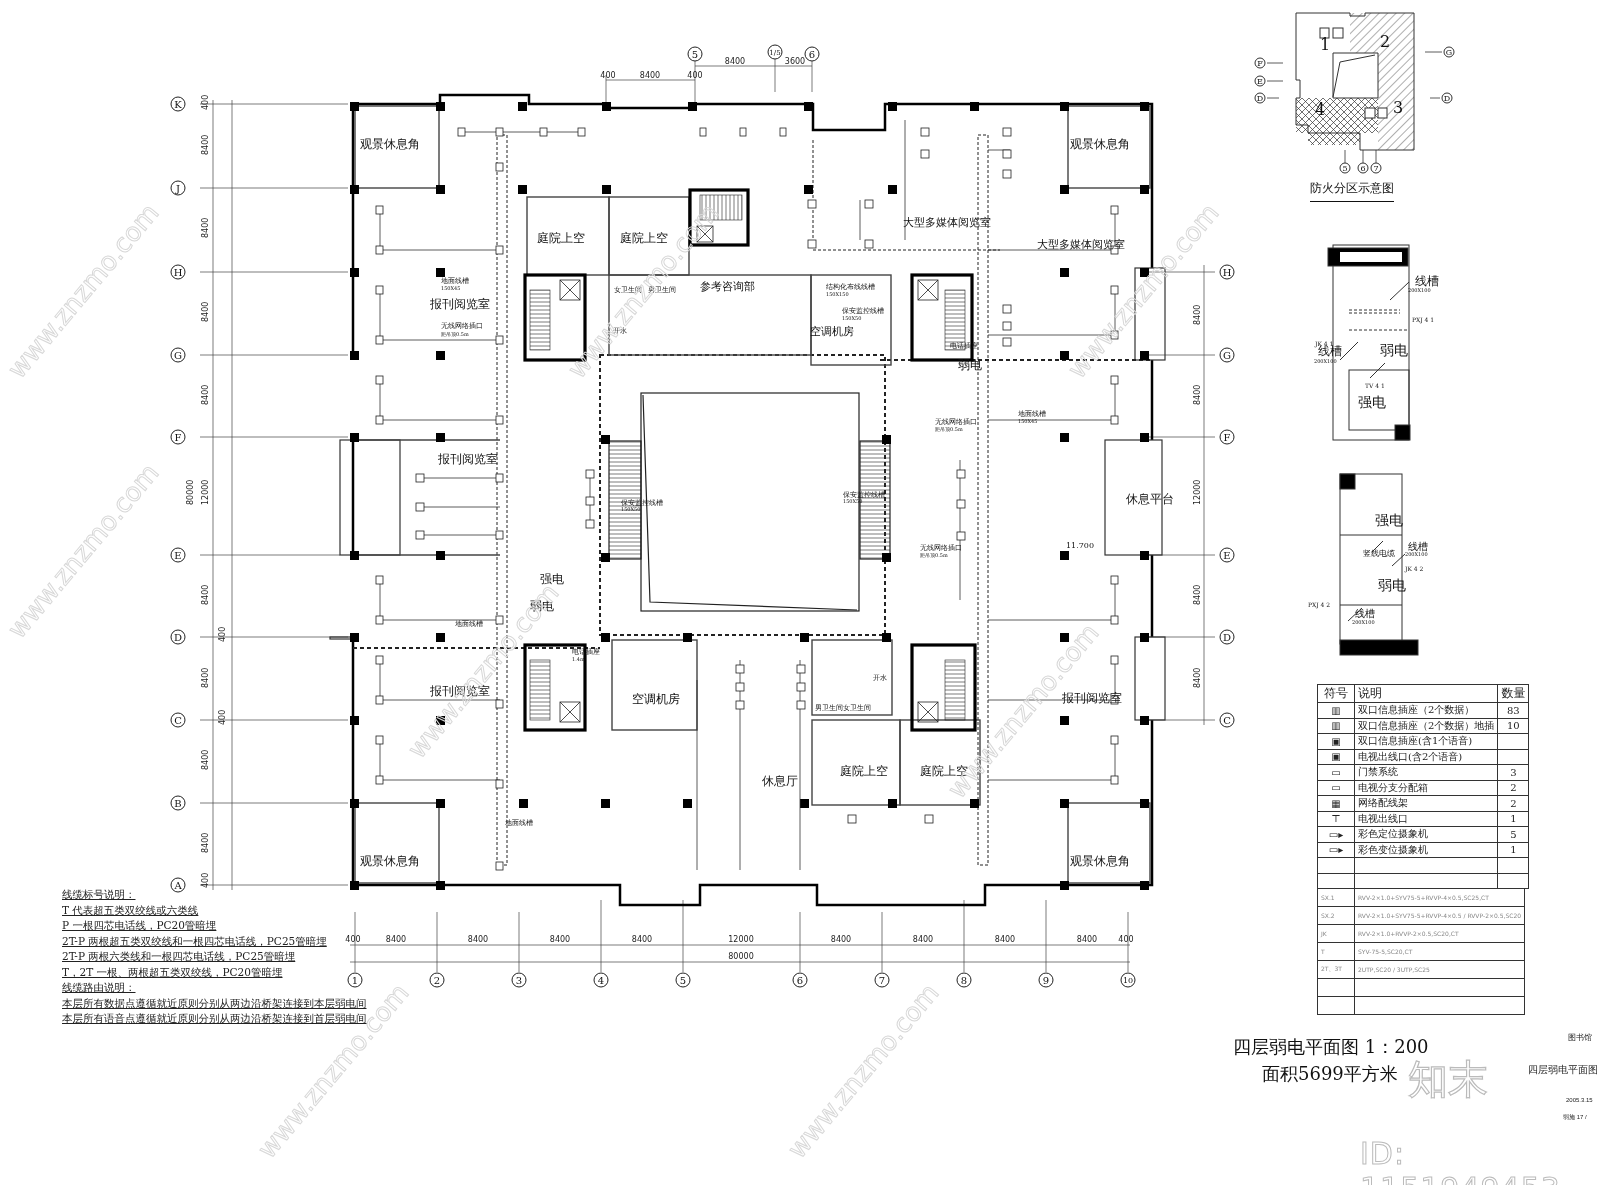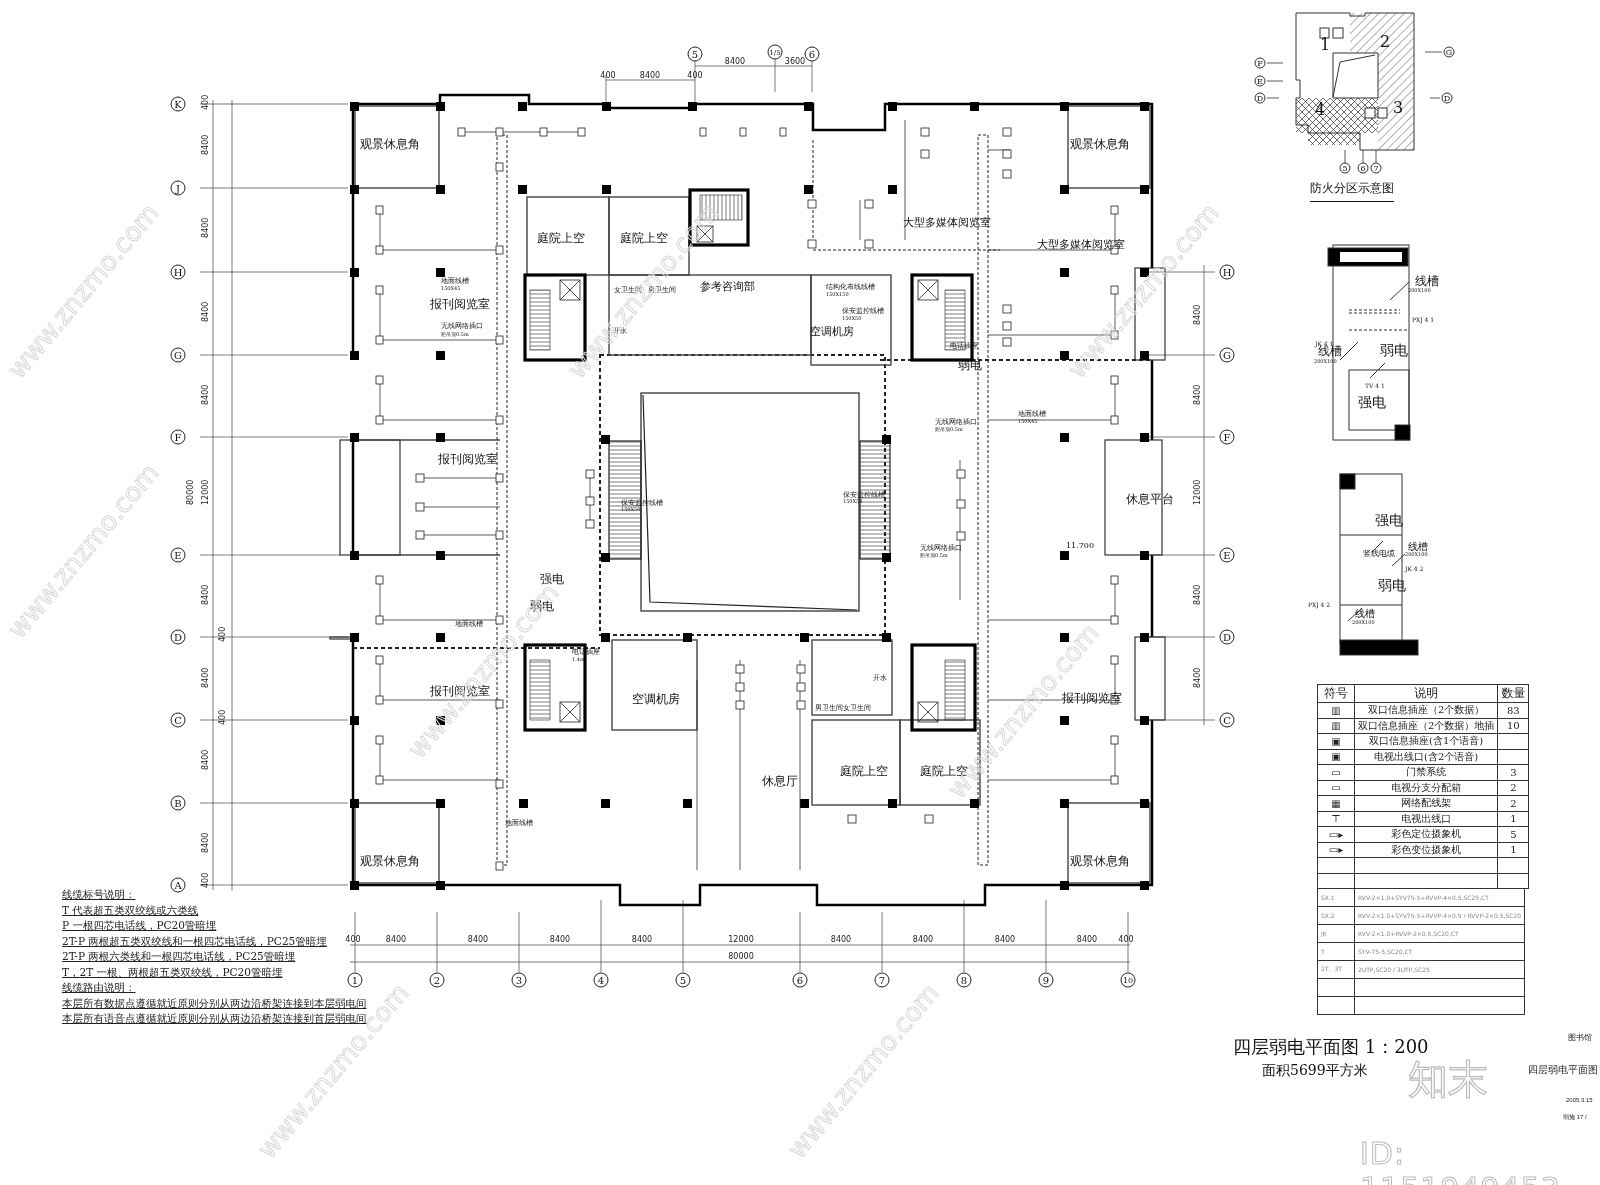--- a/index.html
+++ b/index.html
@@ -6,29 +6,29 @@
   body{width:1600px;height:1185px;position:relative;overflow:hidden;font-family:"DejaVu Serif","Liberation Serif",serif;color:#111;}
   svg{position:absolute;left:0;top:0;}
   .t{font-family:"DejaVu Serif","Liberation Serif",serif;fill:#111;}
   .ts{font-family:"DejaVu Sans","Liberation Sans",sans-serif;fill:#222;}
   .wm{font-family:"DejaVu Sans","Liberation Sans",sans-serif;fill:none;stroke:#d8d8d8;stroke-width:1;}
   .notes{position:absolute;left:62px;top:887px;font-size:10.5px;line-height:15.5px;font-family:"DejaVu Serif","Liberation Serif",serif;color:#222;}
   .notes div{white-space:nowrap;text-decoration:underline;}
   .legend{position:absolute;left:1317px;top:684px;border-collapse:collapse;font-size:10px;font-family:"DejaVu Serif","Liberation Serif",serif;color:#222;}
   .legend td{border:1px solid #333;height:14.5px;padding:0 3px;white-space:nowrap;overflow:hidden;}
   .legend .c1{width:30px;text-align:center;}
-  .legend .c2{width:110px;text-align:center;}
+  .legend .c2{width:110px;}
   .legend .c3{width:20px;text-align:center;margin-left:20px;}
   .legend .hd td{font-size:12px;}
   .spec{position:absolute;left:1317px;top:888px;border-collapse:collapse;font-size:6px;color:#888;font-family:"DejaVu Sans","Liberation Sans",sans-serif;}
   .spec td{border:1px solid #333;height:17px;padding:0 3px;white-space:nowrap;overflow:hidden;}
   .spec .c1{width:30px;}
   .spec .c2{width:130px;}
   .title{position:absolute;left:1233px;top:1035px;font-size:18px;font-family:"DejaVu Serif","Liberation Serif",serif;color:#111;white-space:nowrap;}
-  .subtitle{position:absolute;left:1262px;top:1062px;font-size:14px;font-family:"DejaVu Serif","Liberation Serif",serif;color:#111;white-space:nowrap;}
+  .subtitle{position:absolute;left:1262px;top:1062px;font-size:18px;font-family:"DejaVu Serif","Liberation Serif",serif;color:#111;white-space:nowrap;}
   .tb{position:absolute;font-family:Liberation Sans, sans-serif;color:#222;white-space:nowrap;margin-top:22px;}
   .fz-title{position:absolute;left:1310px;top:180px;font-size:12px;font-family:"DejaVu Serif","Liberation Serif",serif;color:#111;border-bottom:1.5px solid #111;padding-bottom:4px;}
   .idmark{position:absolute;left:1360px;top:1136px;font-size:30px;font-family:"DejaVu Sans","Liberation Sans",sans-serif;color:#fff;-webkit-text-stroke:1px #bbb;letter-spacing:1px;}
   .zm{position:absolute;left:1408px;top:1052px;font-size:40px;font-family:"DejaVu Sans","Liberation Sans",sans-serif;color:#fff;-webkit-text-stroke:1.2px #bbb;}
 </style>
 </head>
 <body>
 
 <svg width="1600" height="1185" viewBox="0 0 1600 1185">
   <defs>

